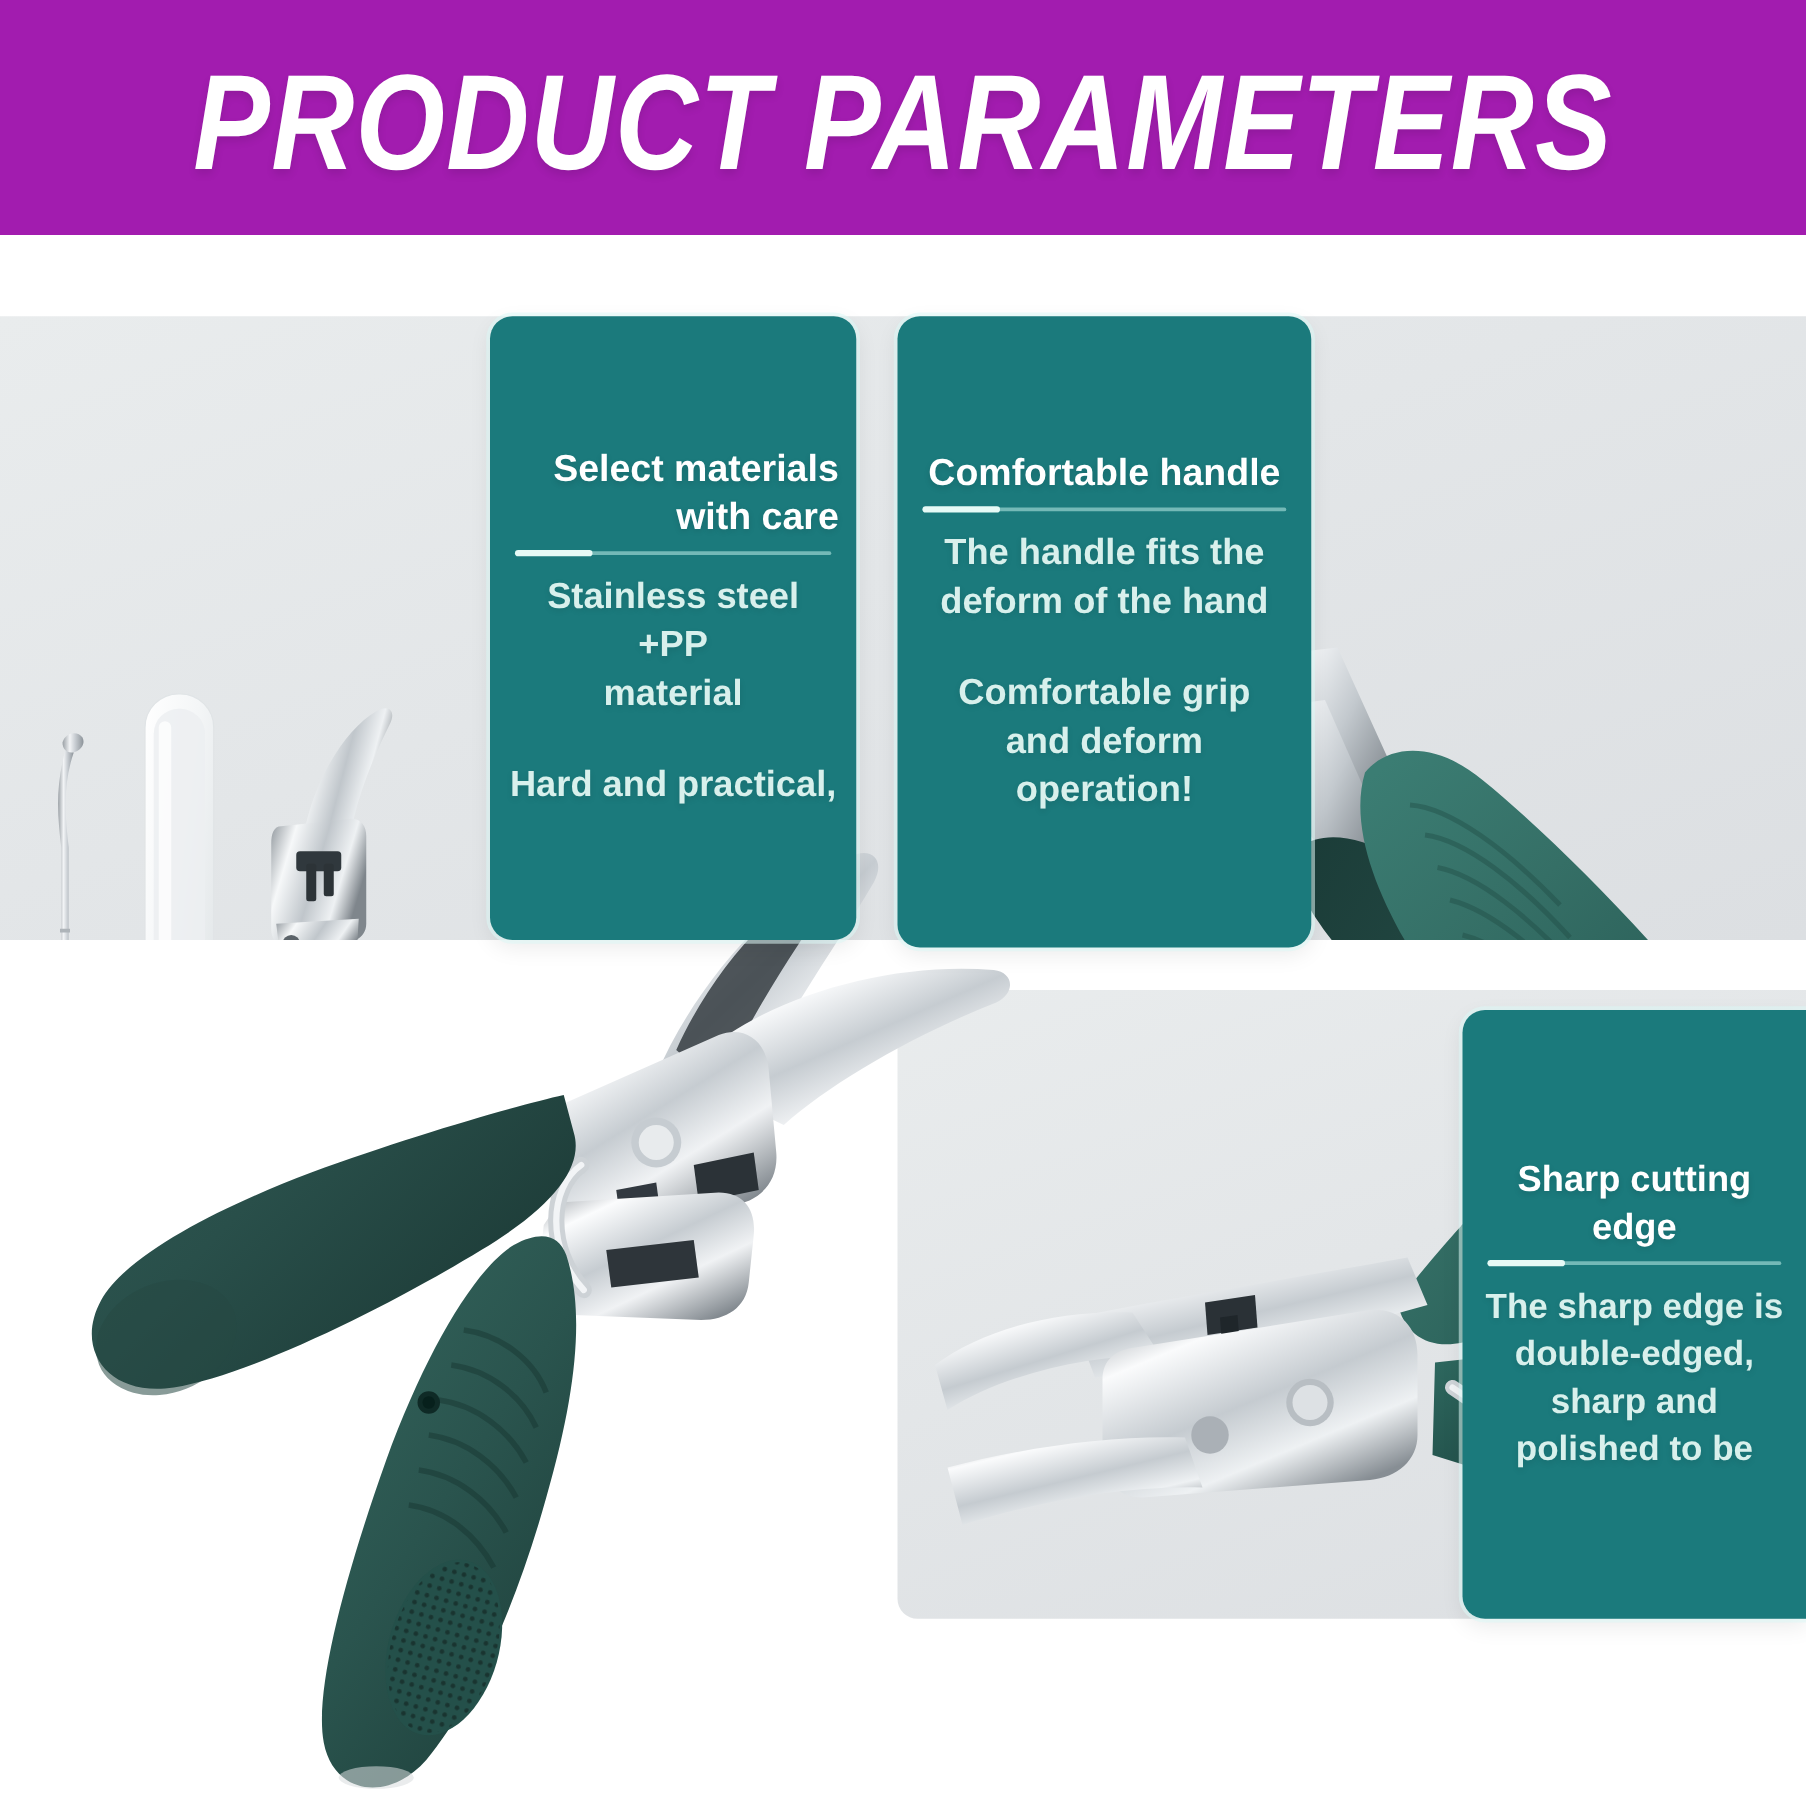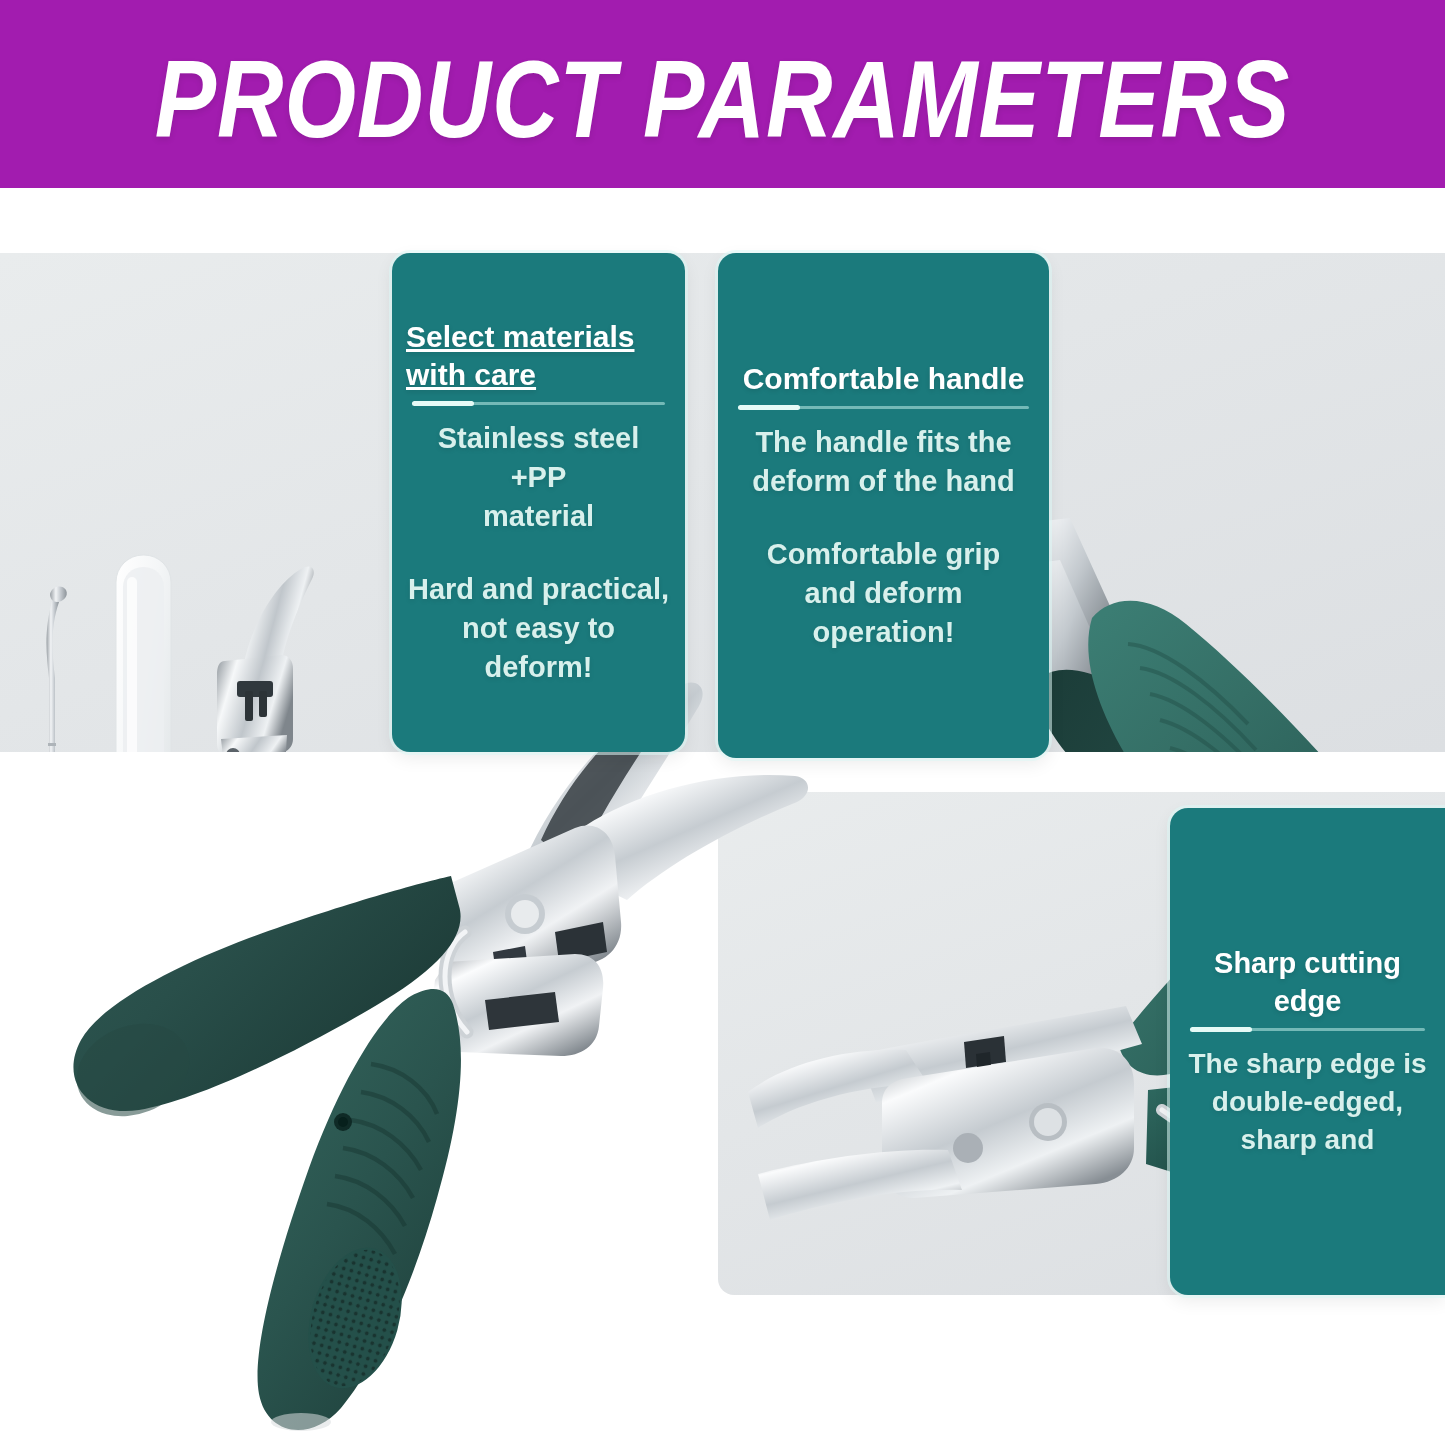--- a/index.html
+++ b/index.html
@@ -109,21 +109,21 @@
     font-size: 29px;
     line-height: 39px;
     font-weight: 700;
     text-align: center;
     margin: 0;
     text-shadow: 0 2px 5px rgba(0,0,0,0.10);
   }
   .card-gap { height: 34px; }
 
   
-  #card-materials .card-heading { text-align: left; text-decoration: underline; }
+  #card-materials .card-heading { text-align: right; }
   #card-sharp .card-heading { font-size: 29px; }
   #card-sharp .card-line { font-size: 28px; line-height: 38px; }
 
   
   .art { position: absolute; }
 
   
   #art-lifter { left: 30px; top: 305px; width: 50px; height: 420px; }
   #art-file   { left: 110px; top: 300px; width: 70px; height: 430px; }
   #art-clipper-small { left: 185px; top: 290px; width: 180px; height: 450px; }
@@ -379,21 +379,20 @@
   <div class="card-inner">
     <div class="card-heading">
       <span>Select materials</span><br>
       <span>with care</span>
     </div>
     <div class="card-divider"></div>
     <p class="card-line">Stainless steel +PP</p>
     <p class="card-line">material</p>
     <div class="card-gap"></div>
     <p class="card-line">Hard and practical,</p>
-    <p class="card-line">not easy to deform!</p>
   </div>
 </div>
 
 <div class="info-card" id="card-handle">
   <div class="card-inner">
     <div class="card-heading">Comfortable handle</div>
     <div class="card-divider"></div>
     <p class="card-line">The handle fits the</p>
     <p class="card-line">deform of the hand</p>
     <div class="card-gap"></div>
@@ -403,14 +402,15 @@
   </div>
 </div>
 
 <div class="info-card" id="card-sharp">
   <div class="card-inner">
     <div class="card-heading">Sharp cutting edge</div>
     <div class="card-divider"></div>
     <p class="card-line">The sharp edge is</p>
     <p class="card-line">double-edged,</p>
     <p class="card-line">sharp and</p>
+    <p class="card-line">polished to be</p>
   </div>
 </div>
 
 </body></html>

